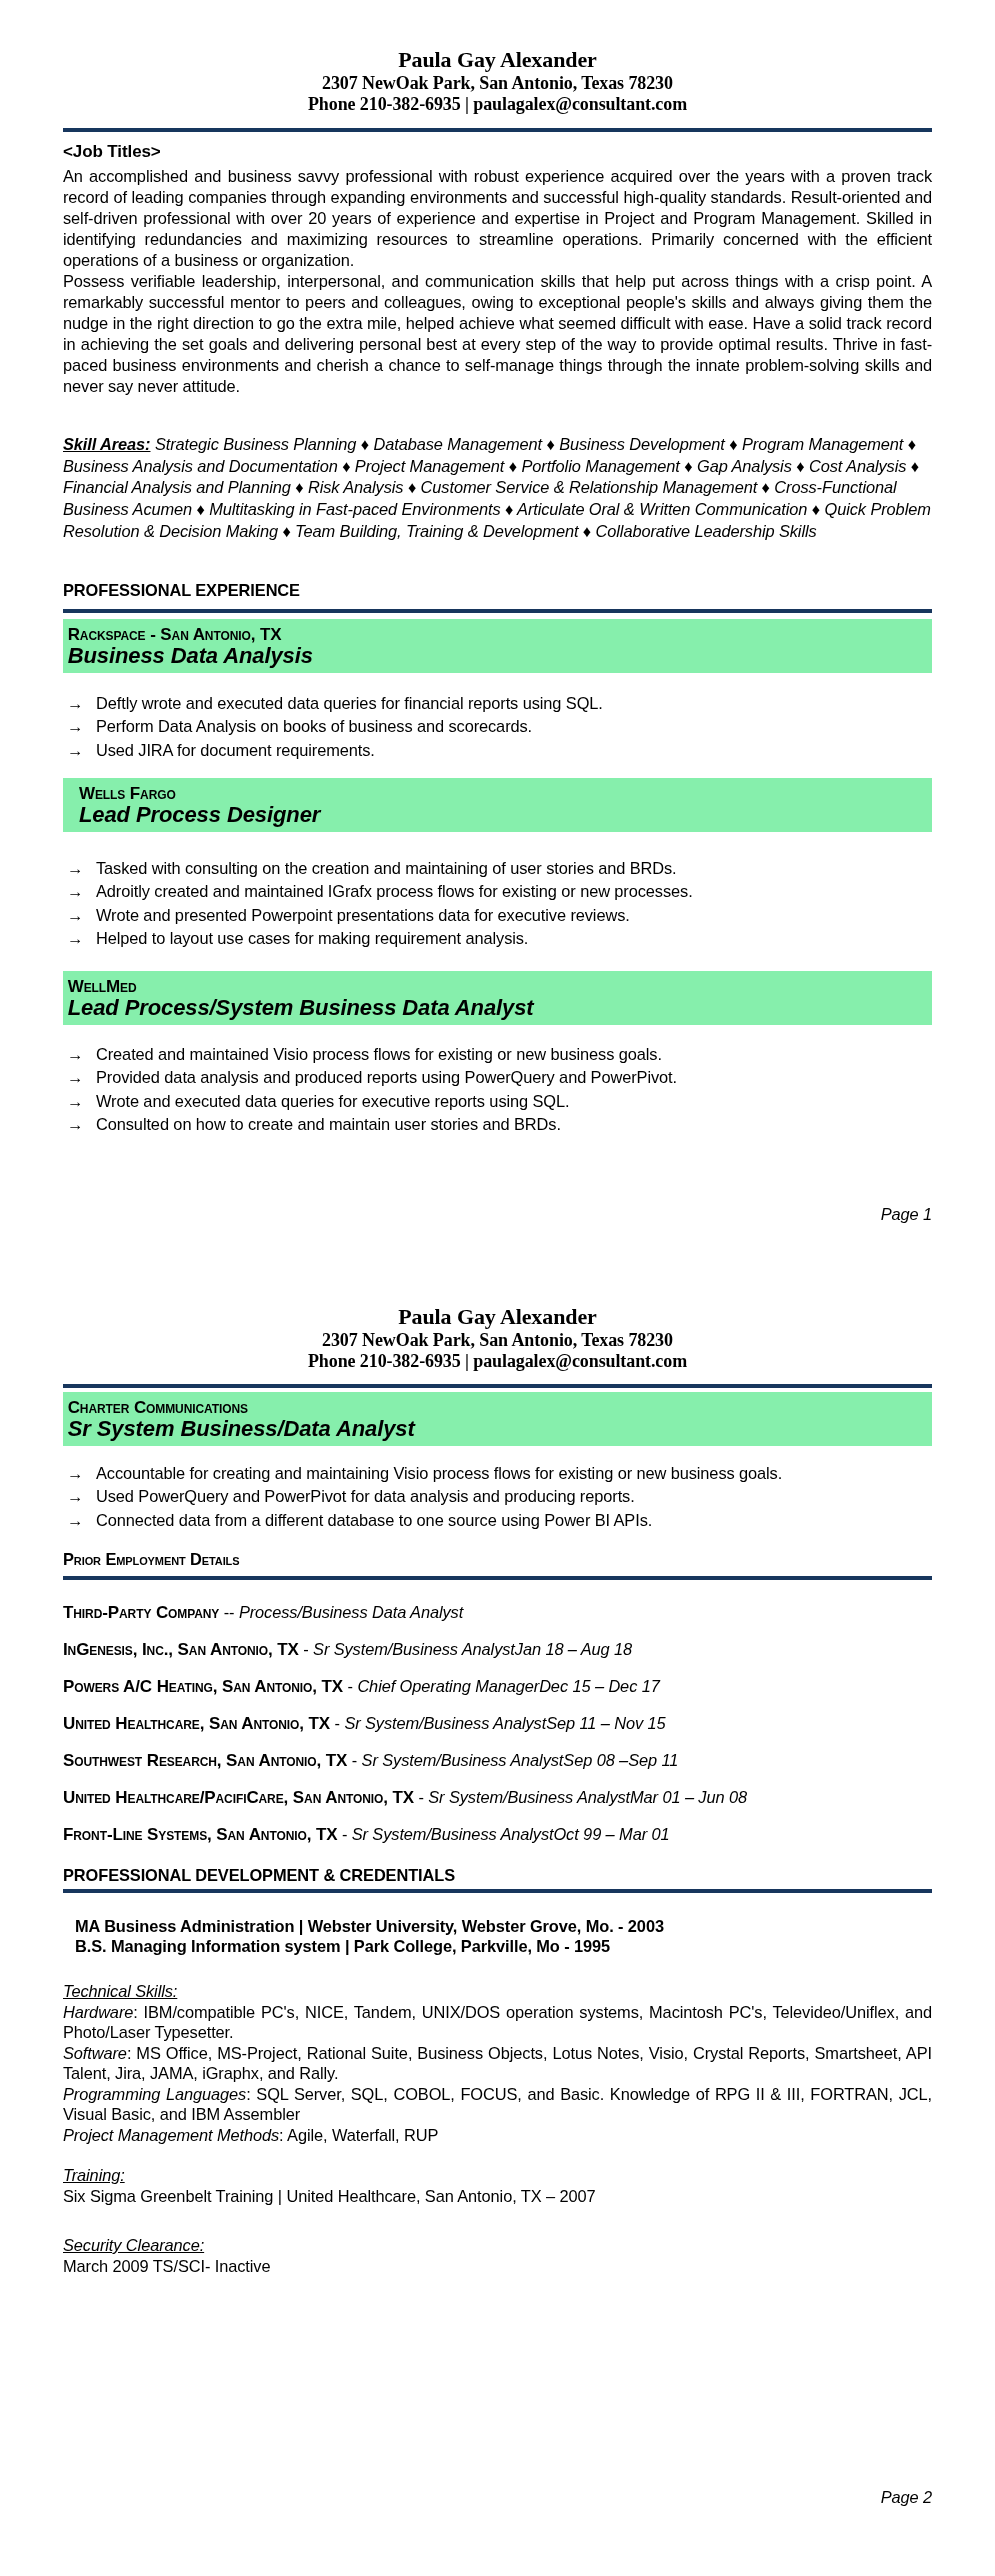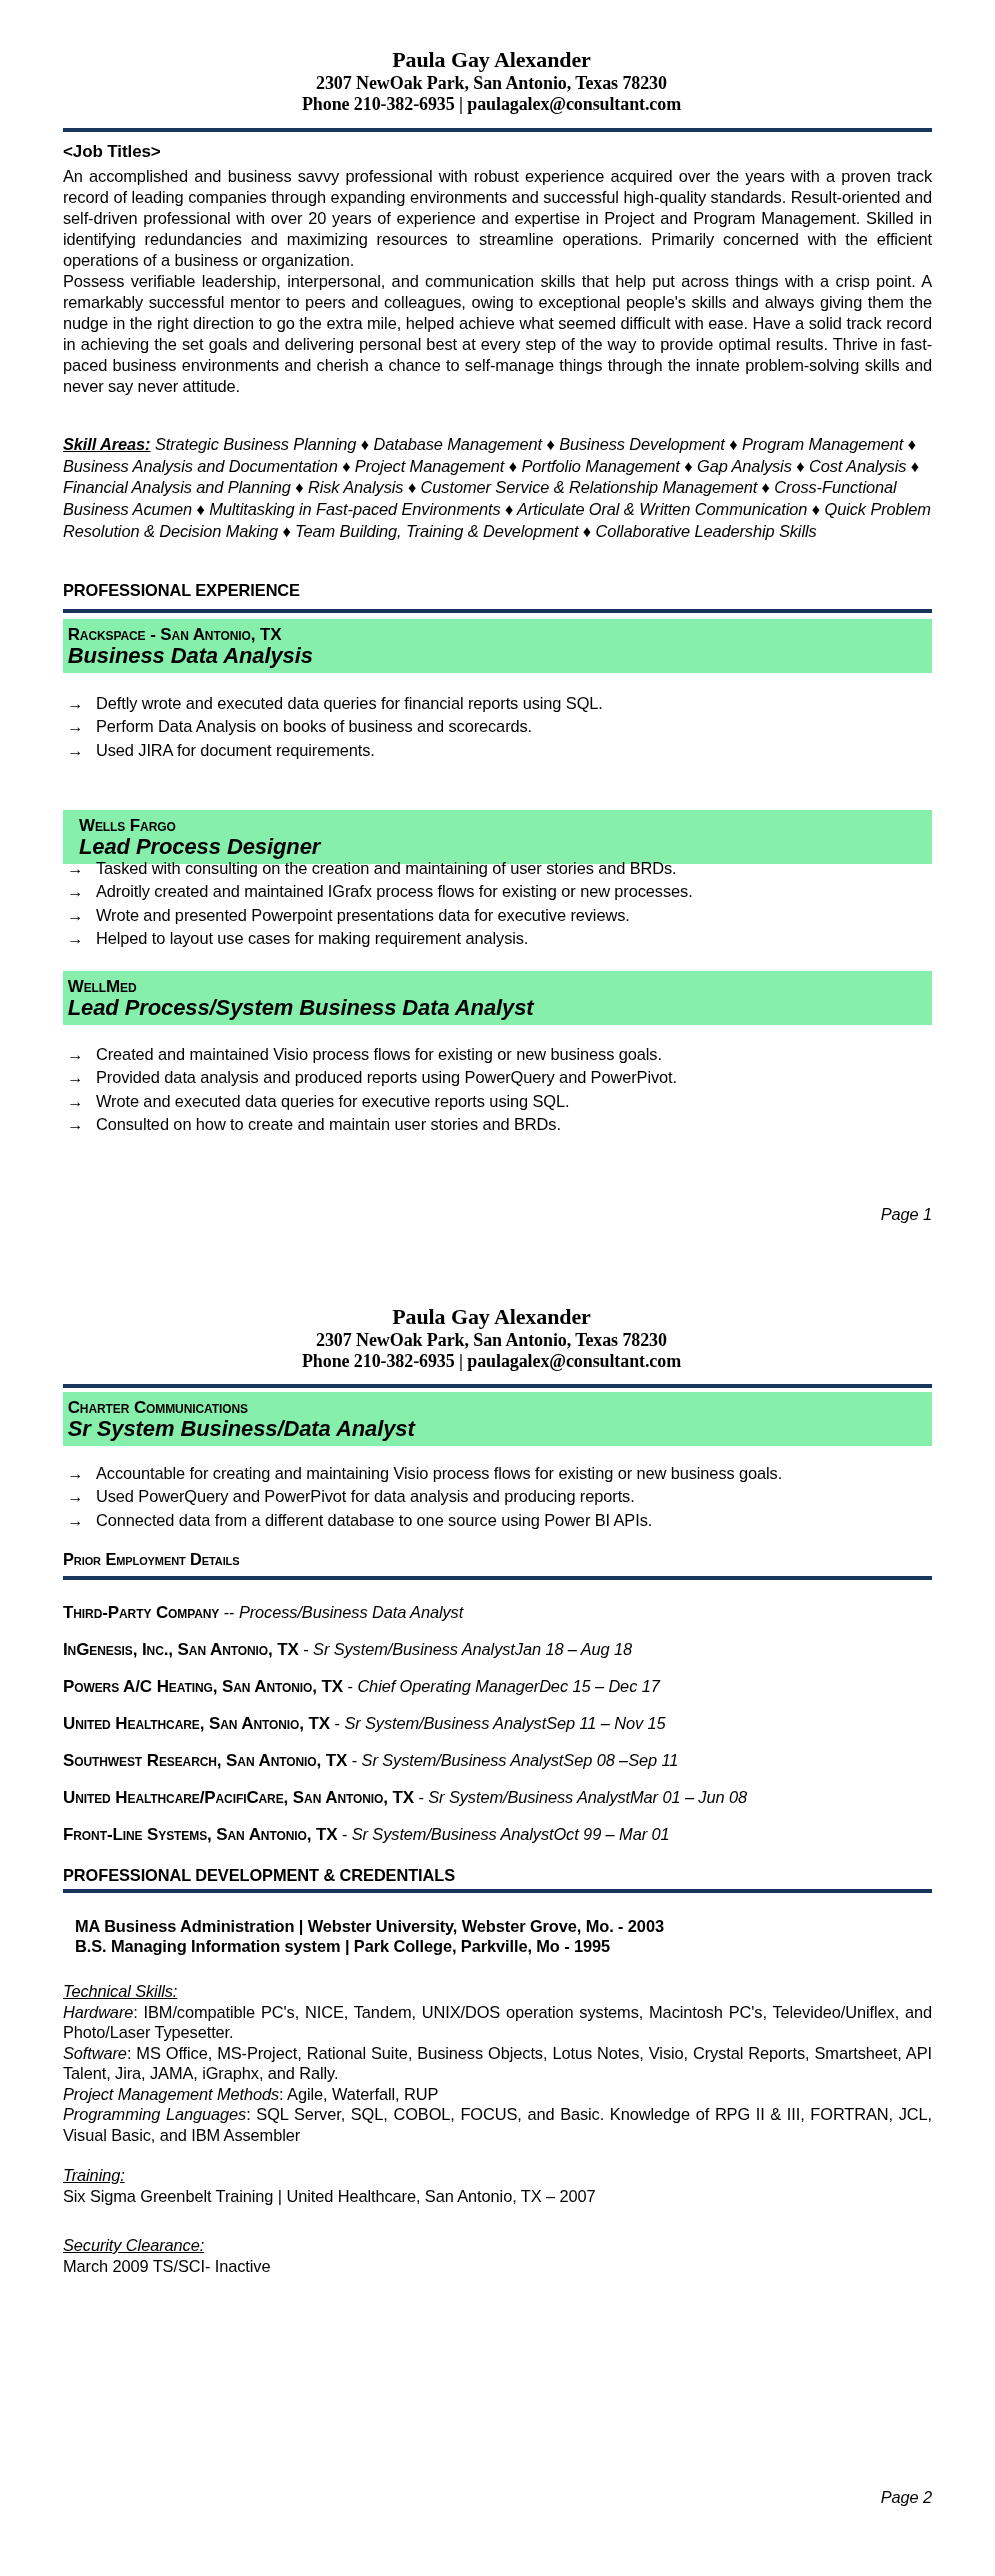--- a/index.html
+++ b/index.html
@@ -10,21 +10,21 @@
     background:#ffffff;
     font-family:"Liberation Sans", sans-serif;
     color:#000000;
     letter-spacing:-0.1px;
   }
   .abs{position:absolute;}
   .content-x{left:63px;width:869px;}
   .center{text-align:left;}
   .justify{text-align:justify;}
 
-  .hdr{left:57px;width:869px;text-align:center;font-family:"Liberation Serif", serif;font-weight:bold;}
+  .hdr{left:63px;width:869px;text-align:center;font-family:"Liberation Serif", serif;font-weight:bold;}
   .hdr .name{font-size:22px;line-height:26px;}
   .hdr .sub{font-size:18px;line-height:21px;}
 
   .rule{left:63px;width:869px;background:#17365D;}
 
   .jobtitles-head{font-size:17px;font-weight:bold;line-height:21px;}
   .body-text{font-size:16.4px;line-height:21px;}
   .body-text p{margin:0;}
 
   .skills{font-size:16.4px;line-height:21.7px;font-style:italic;}
@@ -97,21 +97,21 @@
     <div class="bullet">
         <span class="arrow">→</span>
         <span class="btxt">Perform Data Analysis on books of business and scorecards.</span>
       </div>
     <div class="bullet">
         <span class="arrow">→</span>
         <span class="btxt">Used JIRA for document requirements.</span>
       </div>
   </div>
 
-  <div class="abs graybox" style="top:810px;padding-left:16px;">
+  <div class="abs graybox" style="top:778px;padding-left:16px;">
     <div class="company">Wells Fargo</div>
     <div class="jobtitle">Lead Process Designer</div>
   </div>
   <div class="abs bullets" style="top:857px;">
     <div class="bullet">
         <span class="arrow">→</span>
         <span class="btxt">Tasked with consulting on the creation and maintaining of user stories and BRDs.</span>
       </div>
     <div class="bullet">
         <span class="arrow">→</span>
@@ -218,22 +218,22 @@
 
   <div class="abs content-x edu" style="top:1916px;">
     <div>MA Business Administration | Webster University, Webster Grove, Mo. - 2003</div>
     <div>B.S. Managing Information system | Park College, Parkville, Mo - 1995</div>
   </div>
 
   <div class="abs content-x tech justify" style="top:1981px;">
     <p><span class="ital-u">Technical Skills:</span></p>
     <p><span class="ital">Hardware</span><span>:  IBM/compatible PC's, NICE, Tandem, UNIX/DOS operation systems, Macintosh PC's, Televideo/Uniflex, and Photo/Laser Typesetter.</span></p>
     <p><span class="ital">Software</span><span>:  MS Office, MS-Project, Rational Suite, Business Objects, Lotus Notes, Visio, Crystal Reports, Smartsheet, API Talent, Jira, JAMA, iGraphx, and Rally.</span></p>
+    <p><span class="ital">Programming Languages</span><span>: SQL Server, SQL, COBOL, FOCUS, and Basic.  Knowledge of RPG II &amp; III, FORTRAN, JCL, Visual Basic, and IBM Assembler</span></p>
     <p><span class="ital">Project Management Methods</span><span>:  Agile, Waterfall, RUP</span></p>
-    <p><span class="ital">Programming Languages</span><span>: SQL Server, SQL, COBOL, FOCUS, and Basic.  Knowledge of RPG II &amp; III, FORTRAN, JCL, Visual Basic, and IBM Assembler</span></p>
   </div>
 
   <div class="abs content-x tech" style="top:2165px;">
     <p><span class="ital-u">Training:</span></p>
     <p>Six Sigma Greenbelt Training | United Healthcare, San Antonio, TX – 2007</p>
   </div>
 
   <div class="abs content-x tech" style="top:2235px;">
     <p><span class="ital-u">Security Clearance:</span></p>
     <p>March 2009 TS/SCI- Inactive</p>

